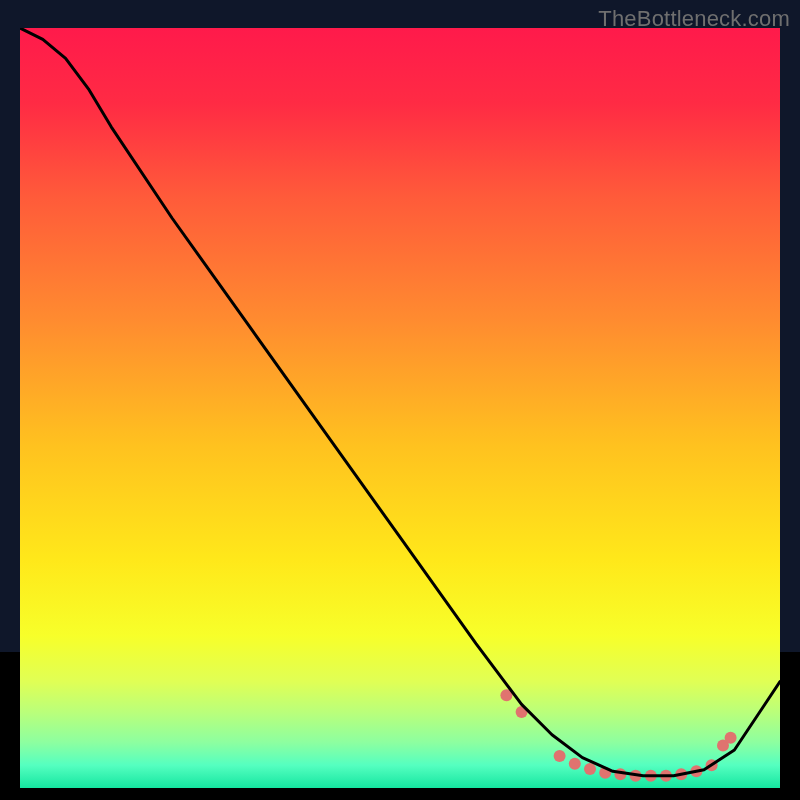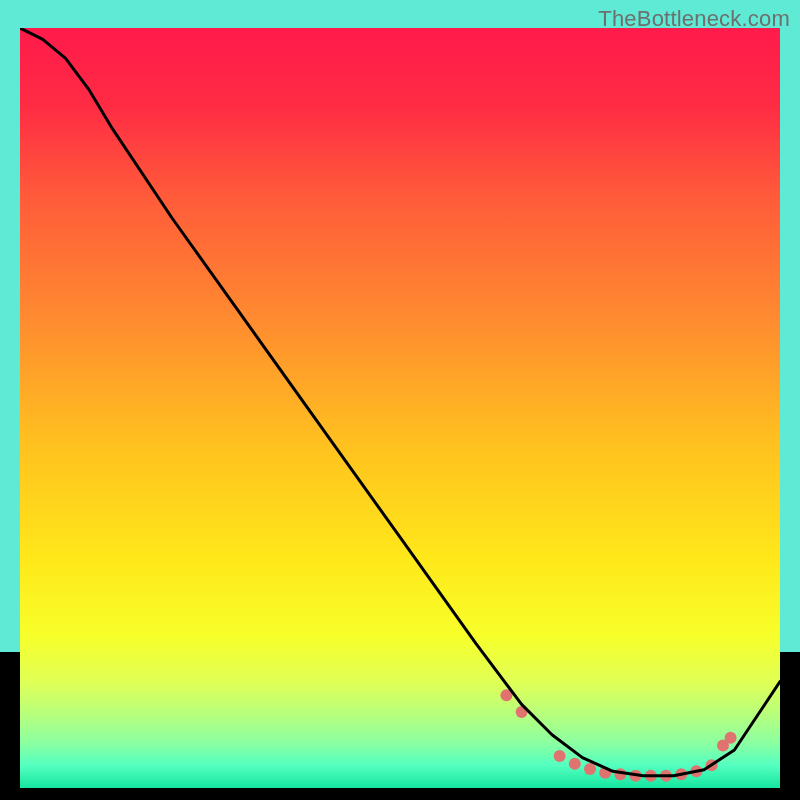--- a/index.html
+++ b/index.html
@@ -8,21 +8,21 @@
     width: 800px;
     height: 800px;
     background: #000;
     overflow: hidden;
     font-family: Arial, Helvetica, sans-serif;
   }
   .stage {
     position: relative;
     width: 800px;
     height: 652px;
-    background: #5eead4;
+    background: #0f172a;
   }
   .watermark {
     position: absolute;
     top: 6px;
     right: 10px;
     color: #6f6f6f;
     font-size: 22px;
     font-weight: 500;
     letter-spacing: 0.2px;
     z-index: 5;

